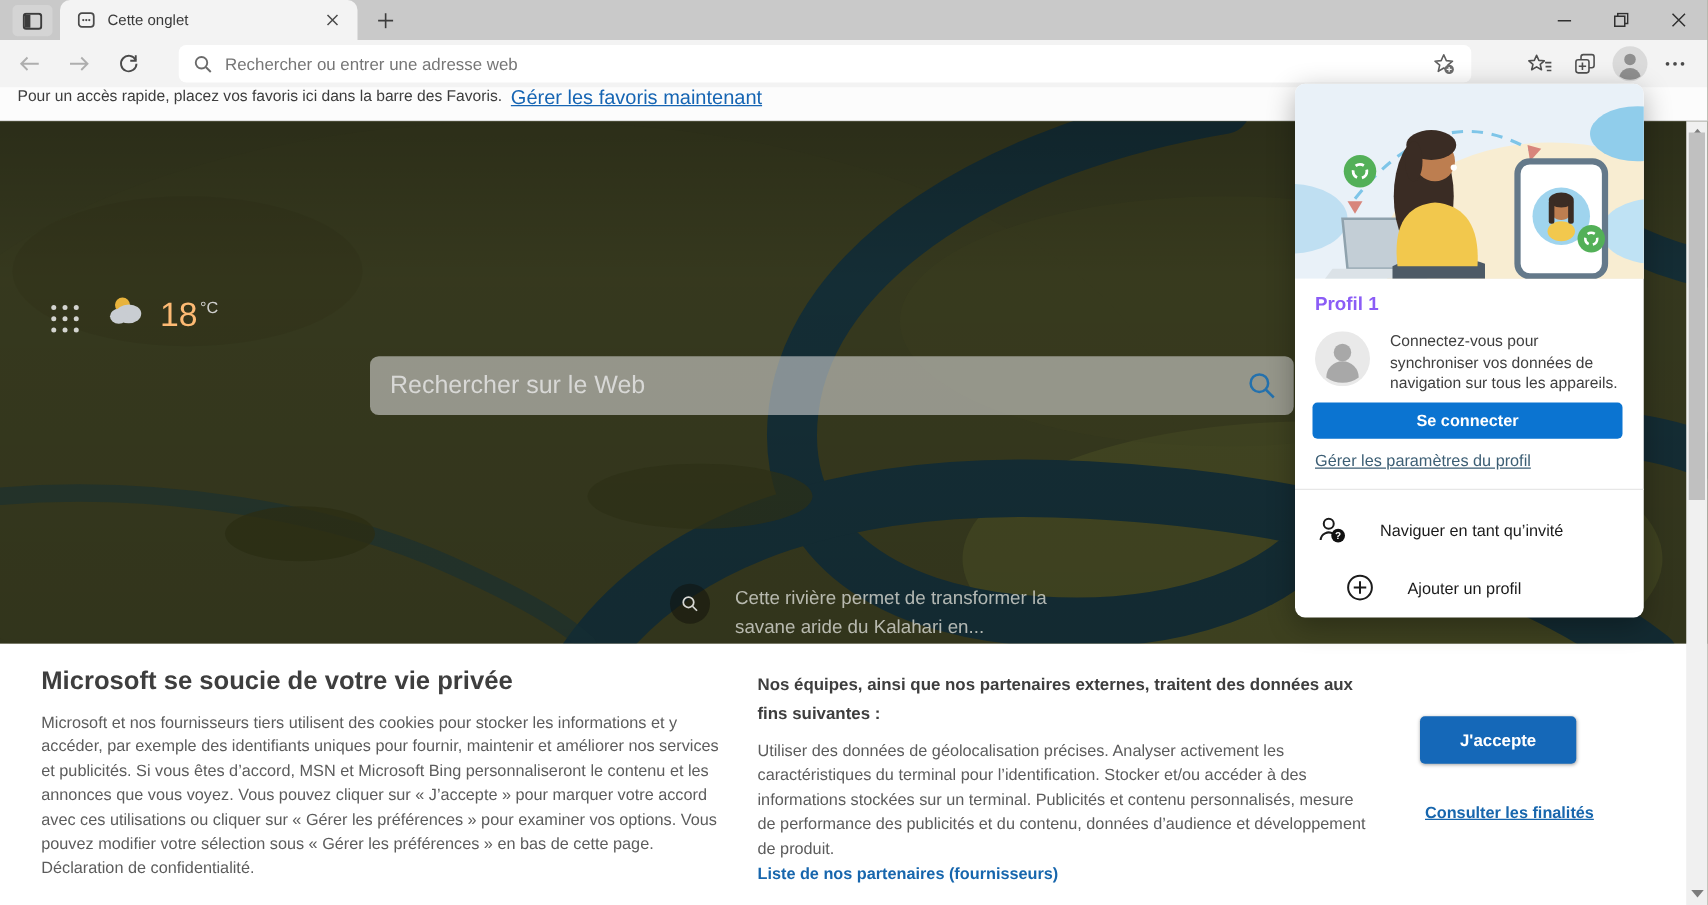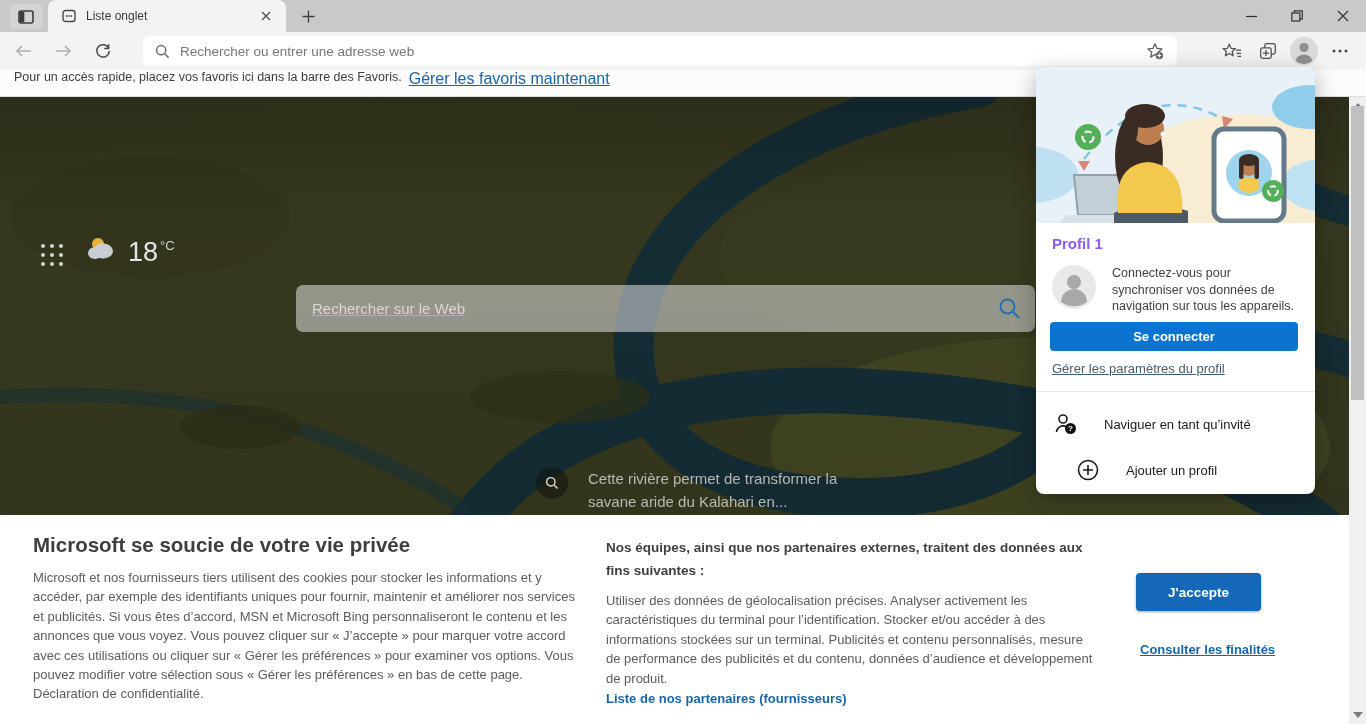--- a/index.html
+++ b/index.html
@@ -32,24 +32,24 @@
   .favbar-link { font-size:16px; color:#1665b3; text-decoration:underline; margin-left:7px; cursor:pointer; }
 
   
   .page { position:absolute; left:0; top:97px; width:1366px; height:418px; overflow:hidden; background:#3c3f22; }
   .page svg.bg { position:absolute; left:0; top:0; }
   .page-shade { position:absolute; left:0; top:0; width:100%; height:100%;
      background:linear-gradient(180deg, rgba(0,0,0,.28), rgba(0,0,0,.12) 30%, rgba(0,0,0,.18)); }
   .apps-grid { position:absolute; left:41px; top:147px; width:23px; height:23px; display:grid; grid-template-columns:repeat(3,1fr); gap:4px; cursor:pointer; }
   .apps-grid i { width:4px; height:4px; border-radius:50%; background:rgba(240,240,240,.85); }
   .weather { position:absolute; left:86px; top:138px; display:flex; align-items:flex-start; cursor:pointer; }
-  .weather-temp { font-size:27px; color:#e5e5e5; margin-left:10px; line-height:34px; }
+  .weather-temp { font-size:27px; color:#fdba74; margin-left:10px; line-height:34px; }
   .weather-unit { font-size:13px; color:#cfcfcd; margin-top:3px; margin-left:2px; }
   .websearch { position:absolute; left:296px; top:188px; width:739px; height:47px; background:rgba(228,228,228,.55); border-radius:7px; display:flex; align-items:center; padding:0 14px 0 16px; }
-  .websearch input { flex:1; border:none; outline:none; background:transparent; font-size:15px; color:#eab308; font-family:"Liberation Sans",sans-serif;text-decoration:underline; }
+  .websearch input { flex:1; border:none; outline:none; background:transparent; font-size:20px; color:#eab308; font-family:"Liberation Sans",sans-serif; }
   .websearch input::placeholder { color:#d8d8d6; }
   .caption { position:absolute; left:536px; top:370px; display:flex; cursor:pointer; }
   .caption-circle { width:32px; height:32px; border-radius:50%; background:rgba(15,15,10,.5); display:flex; align-items:center; justify-content:center; flex:none; }
   .caption-text { margin-left:20px; font-size:15px; line-height:23px; color:rgba(214,215,208,.82); }
 
   
   .profile-panel { position:absolute; left:1036px; top:67px; width:279px; height:427px; background:#fff; border-radius:8px; box-shadow:0 6px 22px rgba(0,0,0,.3); z-index:20; }
   .pp-illustration { width:279px; height:156px; border-radius:8px 8px 0 0; overflow:hidden; display:block; }
   .pp-title { position:absolute; left:16px; top:168px; font-size:15px; font-weight:700; color:#8b5cf6; }
   .pp-avatar { position:absolute; left:16px; top:198px; }
@@ -89,21 +89,21 @@
         <rect x="1.8" y="1.8" width="4.5" height="10.4" fill="#3c3c3c"></rect>
       </svg>
     </div>
     <div class="tab">
       <svg width="14" height="14" viewBox="0 0 14 14">
         <rect x="1" y="1.5" width="12" height="11" rx="2.5" fill="none" stroke="#4a4a4a" stroke-width="1.4"></rect>
         <circle cx="4.6" cy="7" r=".9" fill="#4a4a4a"></circle>
           <circle cx="7" cy="7" r=".9" fill="#4a4a4a"></circle>
           <circle cx="9.4" cy="7" r=".9" fill="#4a4a4a"></circle>
       </svg>
-      <span class="tab-title">Liste onglet</span>
+      <span class="tab-title">Cette onglet</span>
       <span class="icon-btn tab-close">
         <svg width="10" height="10" viewBox="0 0 10 10">
           <path d="M1,1 L9,9 M9,1 L1,9" stroke="#4a4a4a" stroke-width="1.2"></path>
         </svg>
       </span>
     </div>
     <span class="icon-btn newtab-btn">
       <svg width="13" height="13" viewBox="0 0 13 13">
         <path d="M6.5,0.5 V12.5 M0.5,6.5 H12.5" stroke="#3c3c3c" stroke-width="1.3"></path>
       </svg>

